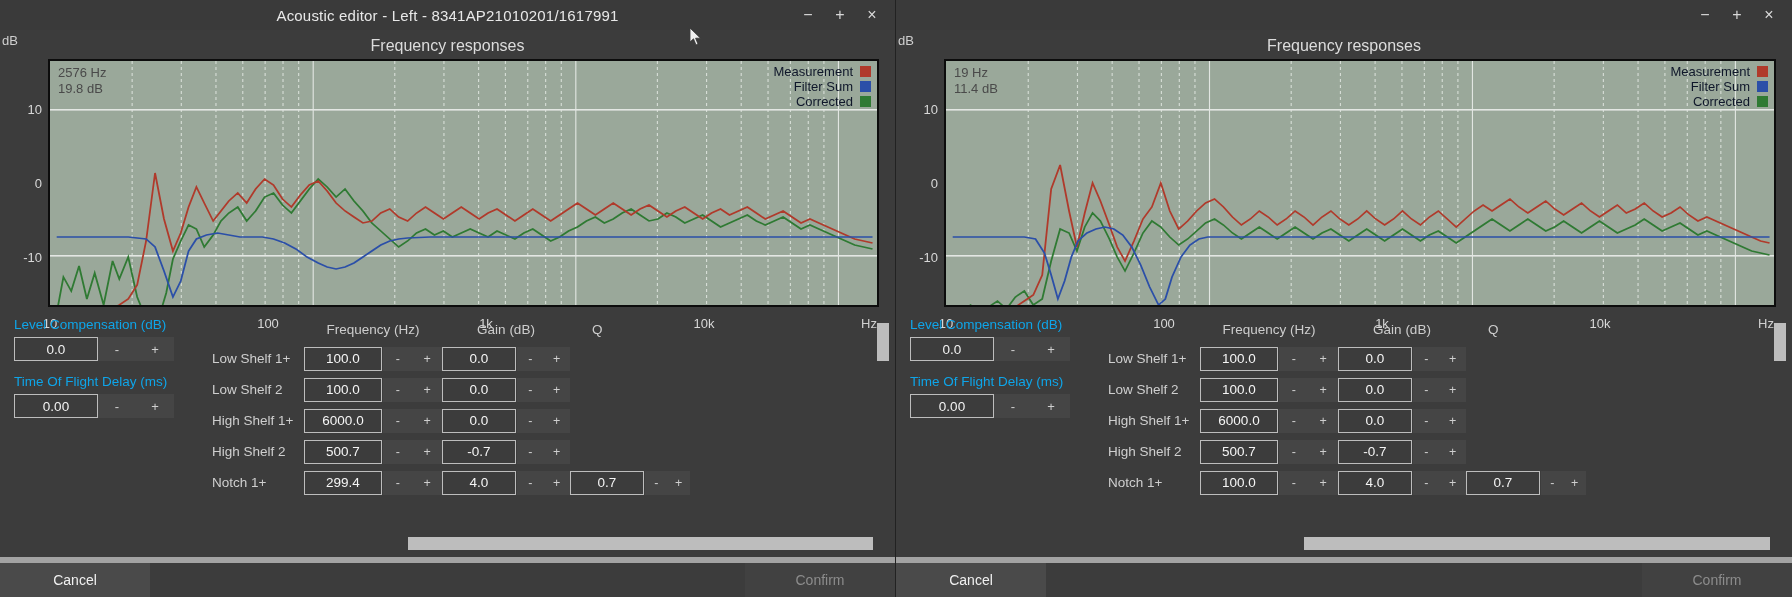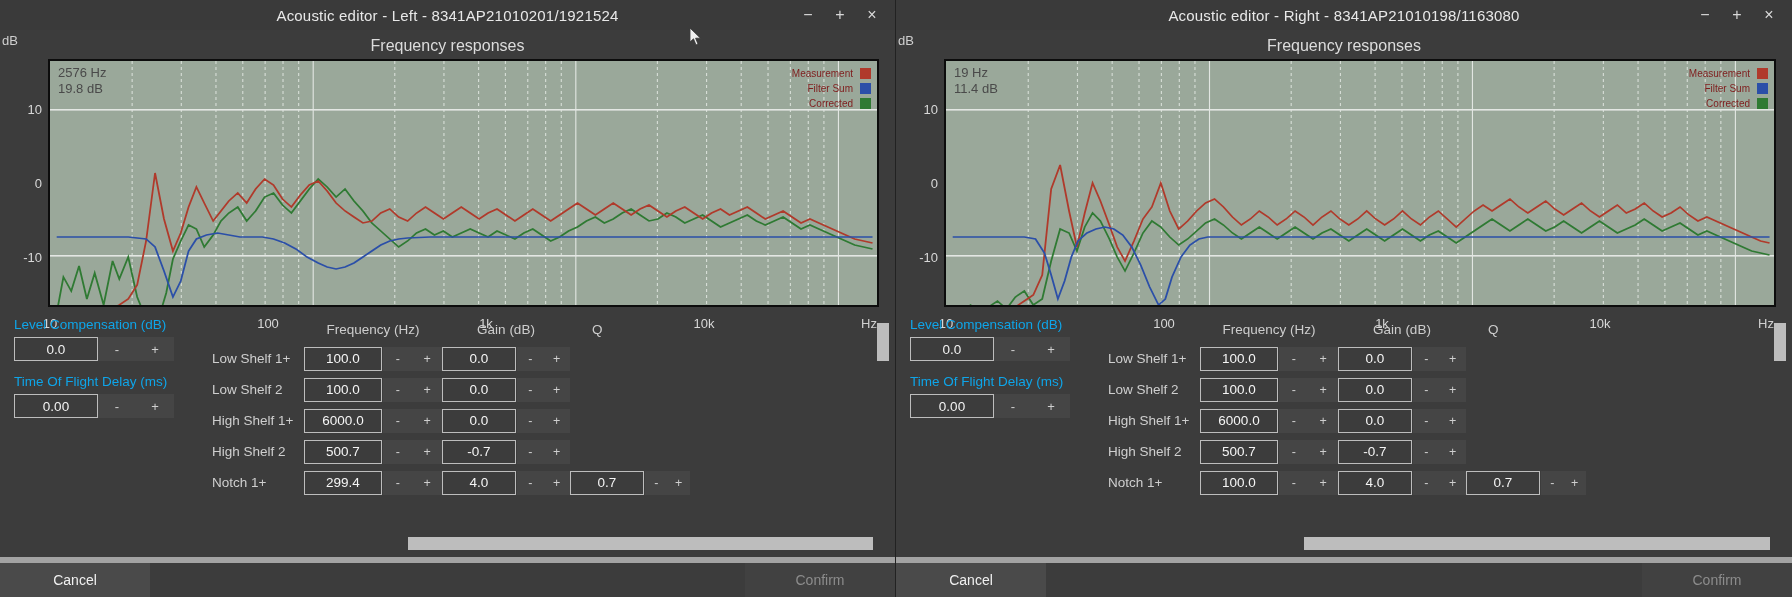--- a/index.html
+++ b/index.html
@@ -134,26 +134,26 @@
     pointer-events: none;
   }
   .legend {
     position: absolute;
     right: 6px; top: 3px;
     text-align: right;
     pointer-events: none;
   }
   .legend-row {
     display: flex;
-    align-items: flex-end;
+    align-items: center;
     justify-content: flex-end;
     gap: 7px;
     height: 15px;
-    color: #7f1d1d;
-    font-size: 10px;
+    color: #0f172a;
+    font-size: 13px;
   }
   .swatch { width: 11px; height: 11px; display: inline-block; }
 
   
   .controls {
     flex: 1 1 auto;
     position: relative;
     padding: 10px 0 0 0;
     display: flex;
   }
@@ -329,21 +329,21 @@
     z-index: 50;
   }
 </style>
 </head>
 <body>
 
 <div class="desktop">
 
   <div class="window left">
     <div class="titlebar">
-      <div class="title">Acoustic editor - Left - 8341AP21010201/1921524</div>
+      <div class="title">Acoustic editor - Left - 8341AP21010201/1617991</div>
       <div class="winbtns">
         <div class="winbtn">−</div>
         <div class="winbtn">+</div>
         <div class="winbtn">×</div>
       </div>
     </div>
 
     <div class="wbody">
       <div class="chart-title">Frequency responses</div>
 
@@ -572,21 +572,20 @@
       </div>
     </div>
 
     <svg class="cursor" viewBox="0 0 12 18">
       <polygon points="0,0 0,14 3.5,10.8 6,17 8,16 5.6,10.2 10.5,10.2" fill="#f0f0f0" stroke="#333" stroke-width="0.8"></polygon>
     </svg>
   </div>
 
   <div class="window right">
     <div class="titlebar">
-      <div class="title">Acoustic editor - Right - 8341AP21010198/1163080</div>
       <div class="winbtns">
         <div class="winbtn">−</div>
         <div class="winbtn">+</div>
         <div class="winbtn">×</div>
       </div>
     </div>
 
     <div class="wbody">
       <div class="chart-title">Frequency responses</div>
 

